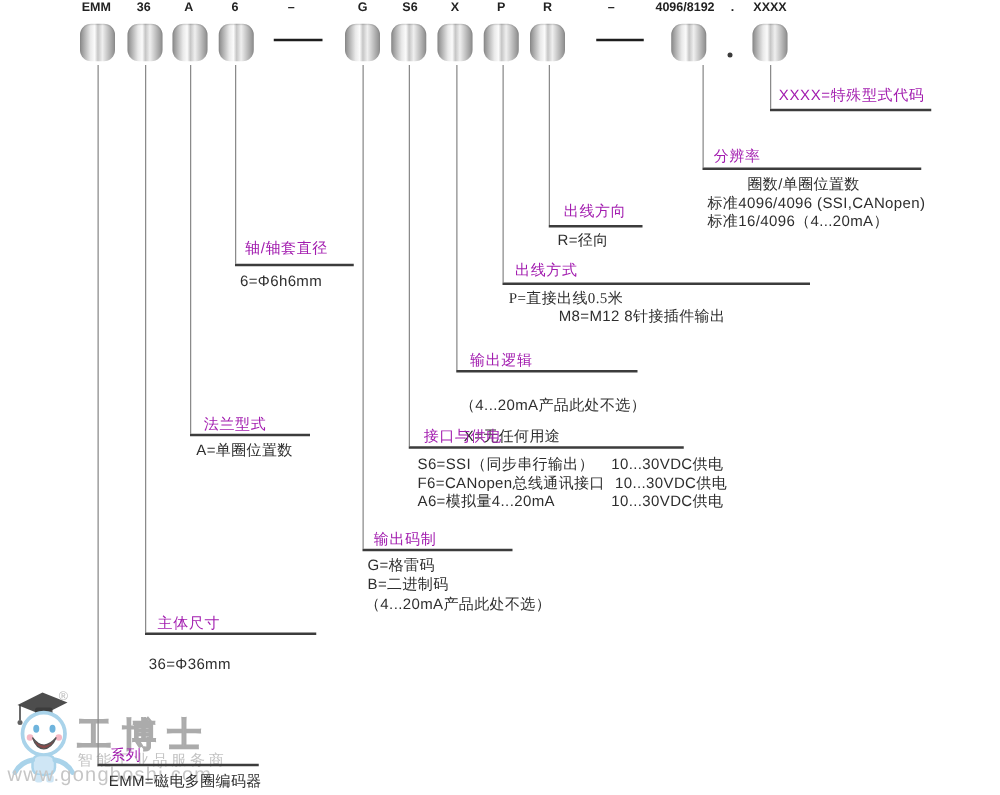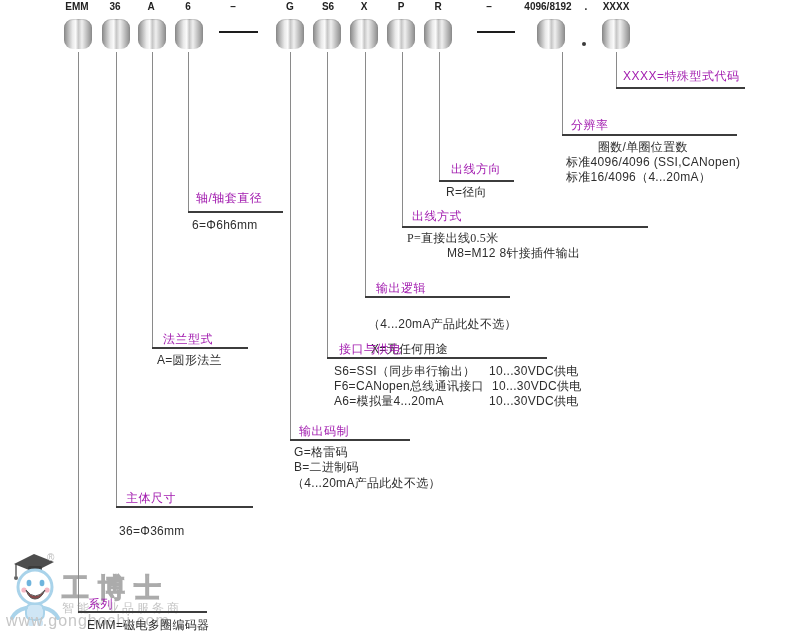--- a/index.html
+++ b/index.html
@@ -166,21 +166,21 @@
       <div class="">
         <div class="vline" style="left: 188px; top: 52px; height: 159px;"></div>
         <div class="hline" style="left: 188px; top: 211px; width: 95px;"></div>
         <div class="sec-title" style="left: 196px; top: 190px;">轴/轴套直径</div>
         <div class="sec-detail" style="left: 192px; top: 218px;">6=Φ6h6mm</div>
       </div>
       <div class="">
         <div class="vline" style="left: 152px; top: 52px; height: 295px;"></div>
         <div class="hline" style="left: 152px; top: 347px; width: 96px;"></div>
         <div class="sec-title" style="left: 163px; top: 331px;">法兰型式</div>
-        <div class="sec-detail" style="left: 157px; top: 352px;">A=圆形法兰</div>
+        <div class="sec-detail" style="left: 157px; top: 352px;">A=单圈位置数</div>
       </div>
       <div class="">
         <div class="vline" style="left: 116px; top: 52px; height: 454px;"></div>
         <div class="hline" style="left: 116px; top: 506px; width: 137px;"></div>
         <div class="sec-title" style="left: 126px; top: 490px;">主体尺寸</div>
         <div class="sec-detail" style="left: 119px; top: 524px;">36=Φ36mm</div>
       </div>
       <div class="">
         <div class="vline" style="left: 78px; top: 52px; height: 559px;"></div>
         <div class="hline" style="left: 78px; top: 611px; width: 129px;"></div>

